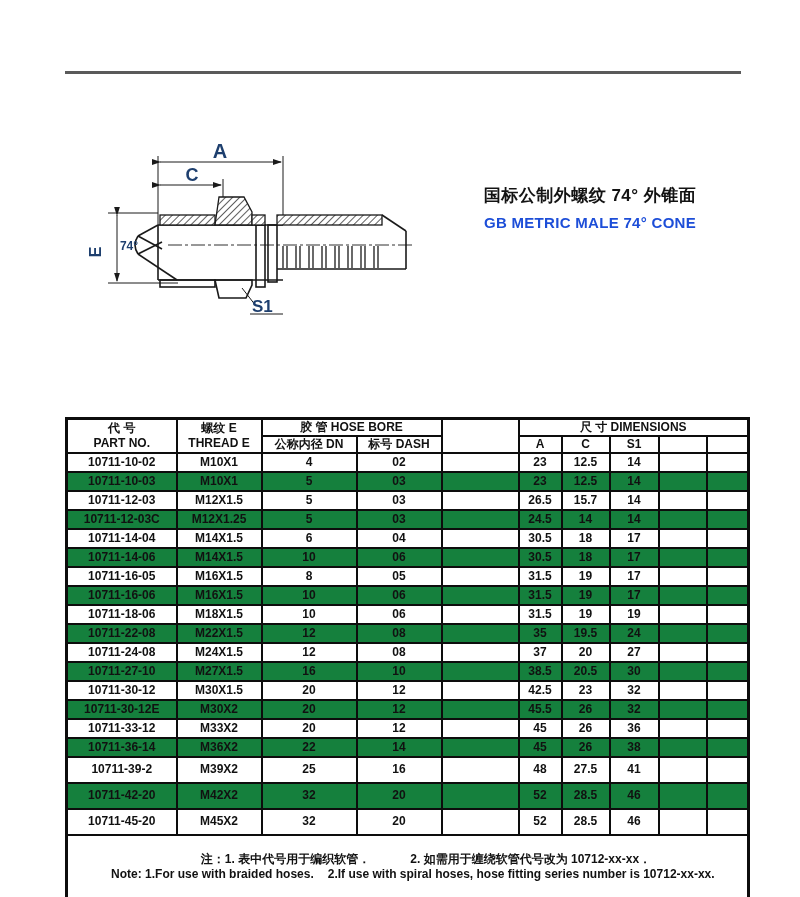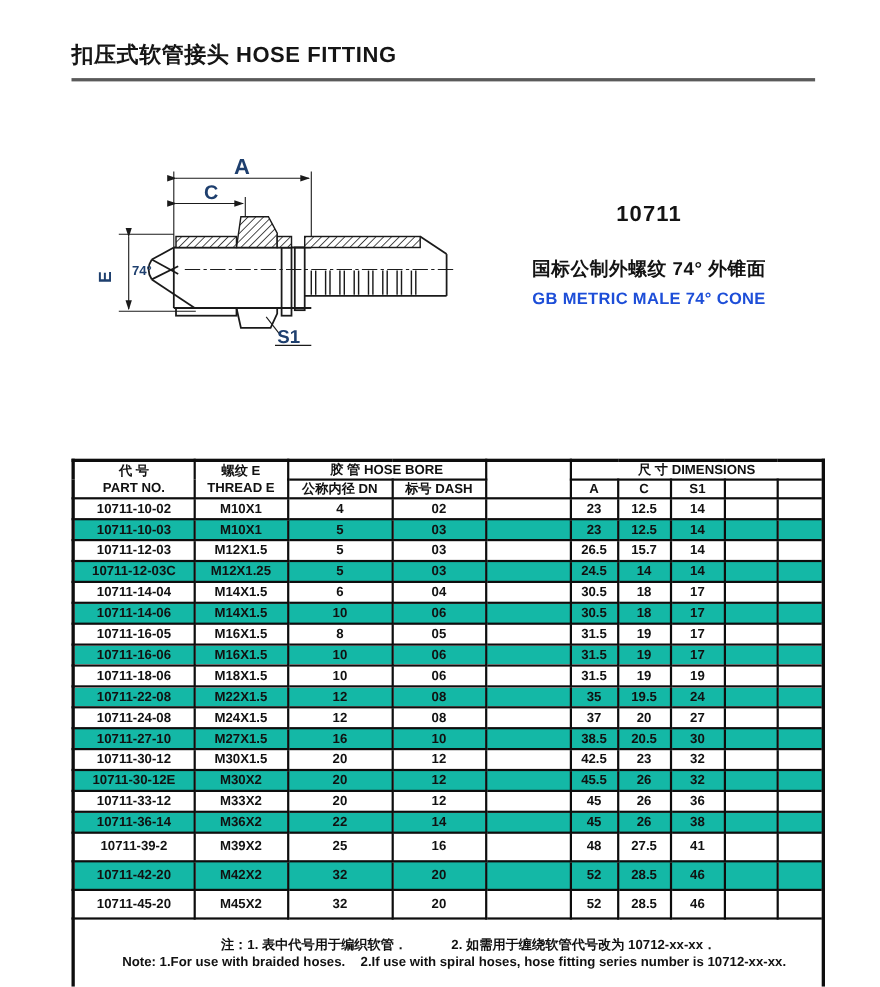--- a/index.html
+++ b/index.html
@@ -37,37 +37,36 @@
     font-weight:bold;font-size:12px;color:#111;
     border:3px solid #0d0d0d;
   }
   .spec td{
     border:2px solid #0d0d0d;
     text-align:center;vertical-align:middle;
     padding:0;line-height:1.05;overflow:hidden;white-space:nowrap;
   }
   .spec thead tr{height:17px;}
   .spec tbody tr{height:19px;}
-  .spec tbody tr.alt{background:#14b8a6;}
+  .spec tbody tr.alt{background:#15803d;}
   .spec tbody tr.tall{height:26px;}
   .hdr-stack div{line-height:1.25;}
   .spec tfoot td{
     text-align:center;padding:16px 4px;font-size:12px;line-height:1.25;
   }
   .note-line{white-space:nowrap;}
   .note-lead{display:inline-block;}
   .note-line.cn .note-lead{width:243px;}
   .note-line.en .note-lead{width:224px;}
 </style>
 </head>
 <body>
 
 <div class="page">
 
-  <div class="title">扣压式软管接头 HOSE FITTING</div>
   <div class="title-rule"></div>
 
   <svg class="diagram" viewBox="0 0 350 190">
     <defs>
       <pattern id="hatch" width="5" height="5" patternUnits="userSpaceOnUse" patternTransform="rotate(45)">
         <rect width="5" height="5" fill="#ffffff"></rect>
         <line x1="0" y1="0" x2="0" y2="5" stroke="#1a1a1a" stroke-width="1.4"></line>
       </pattern>
       <marker id="arr" markerWidth="9" markerHeight="7" refX="8" refY="3.5" orient="auto">
         <path d="M0,0.6 L9,3.5 L0,6.4 z" fill="#1a1a1a"></path>
@@ -138,21 +137,20 @@
     <g font-family="Liberation Sans, sans-serif" font-weight="bold" fill="#1e3f6e">
       <text x="140" y="28" font-size="20" text-anchor="middle">A</text>
       <text x="112" y="51" font-size="18" text-anchor="middle">C</text>
       <text transform="translate(21,122) rotate(-90)" font-size="16" text-anchor="middle">E</text>
       <text x="49" y="120" font-size="12" text-anchor="middle">74°</text>
       <text x="172" y="182" font-size="17" text-anchor="start">S1</text>
     </g>
   </svg>
 
   <div class="product">
-    <div class="model">10711</div>
     <div class="name-cn">国标公制外螺纹 74° 外锥面</div>
     <div class="name-en">GB METRIC MALE 74° CONE</div>
   </div>
 
   <table class="spec">
     <colgroup>
       <col style="width:110px">
         <col style="width:85px">
         <col style="width:95px">
       <col style="width:85px">

